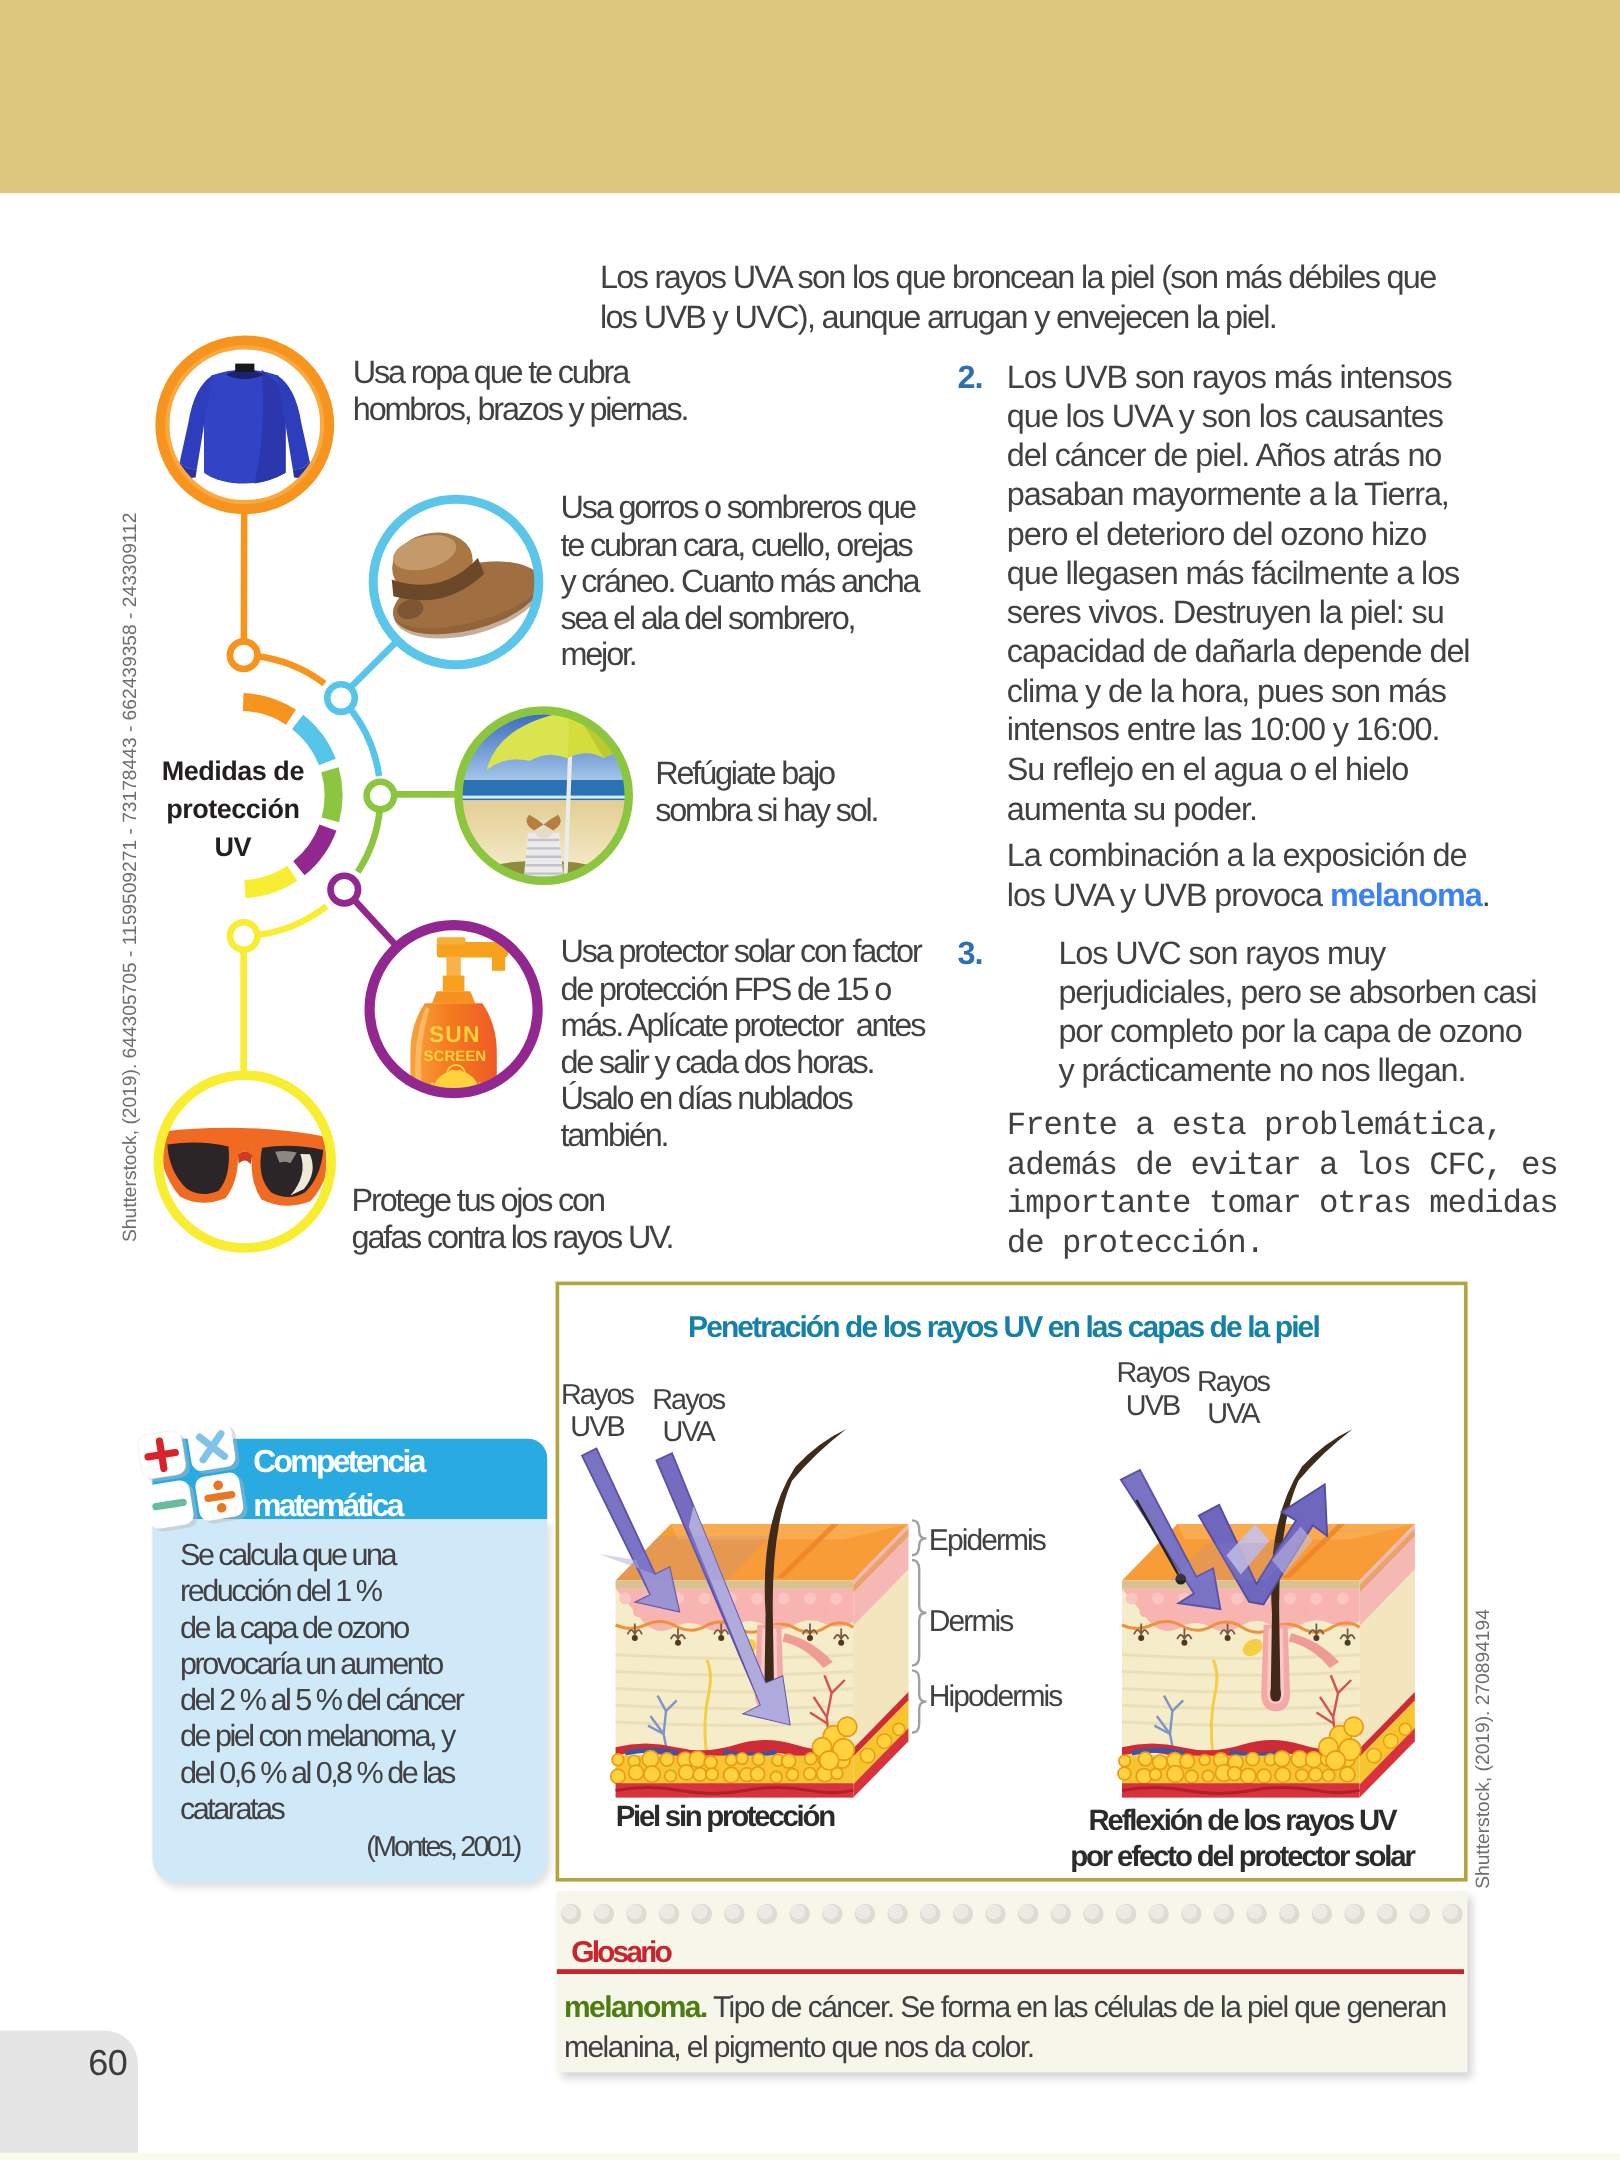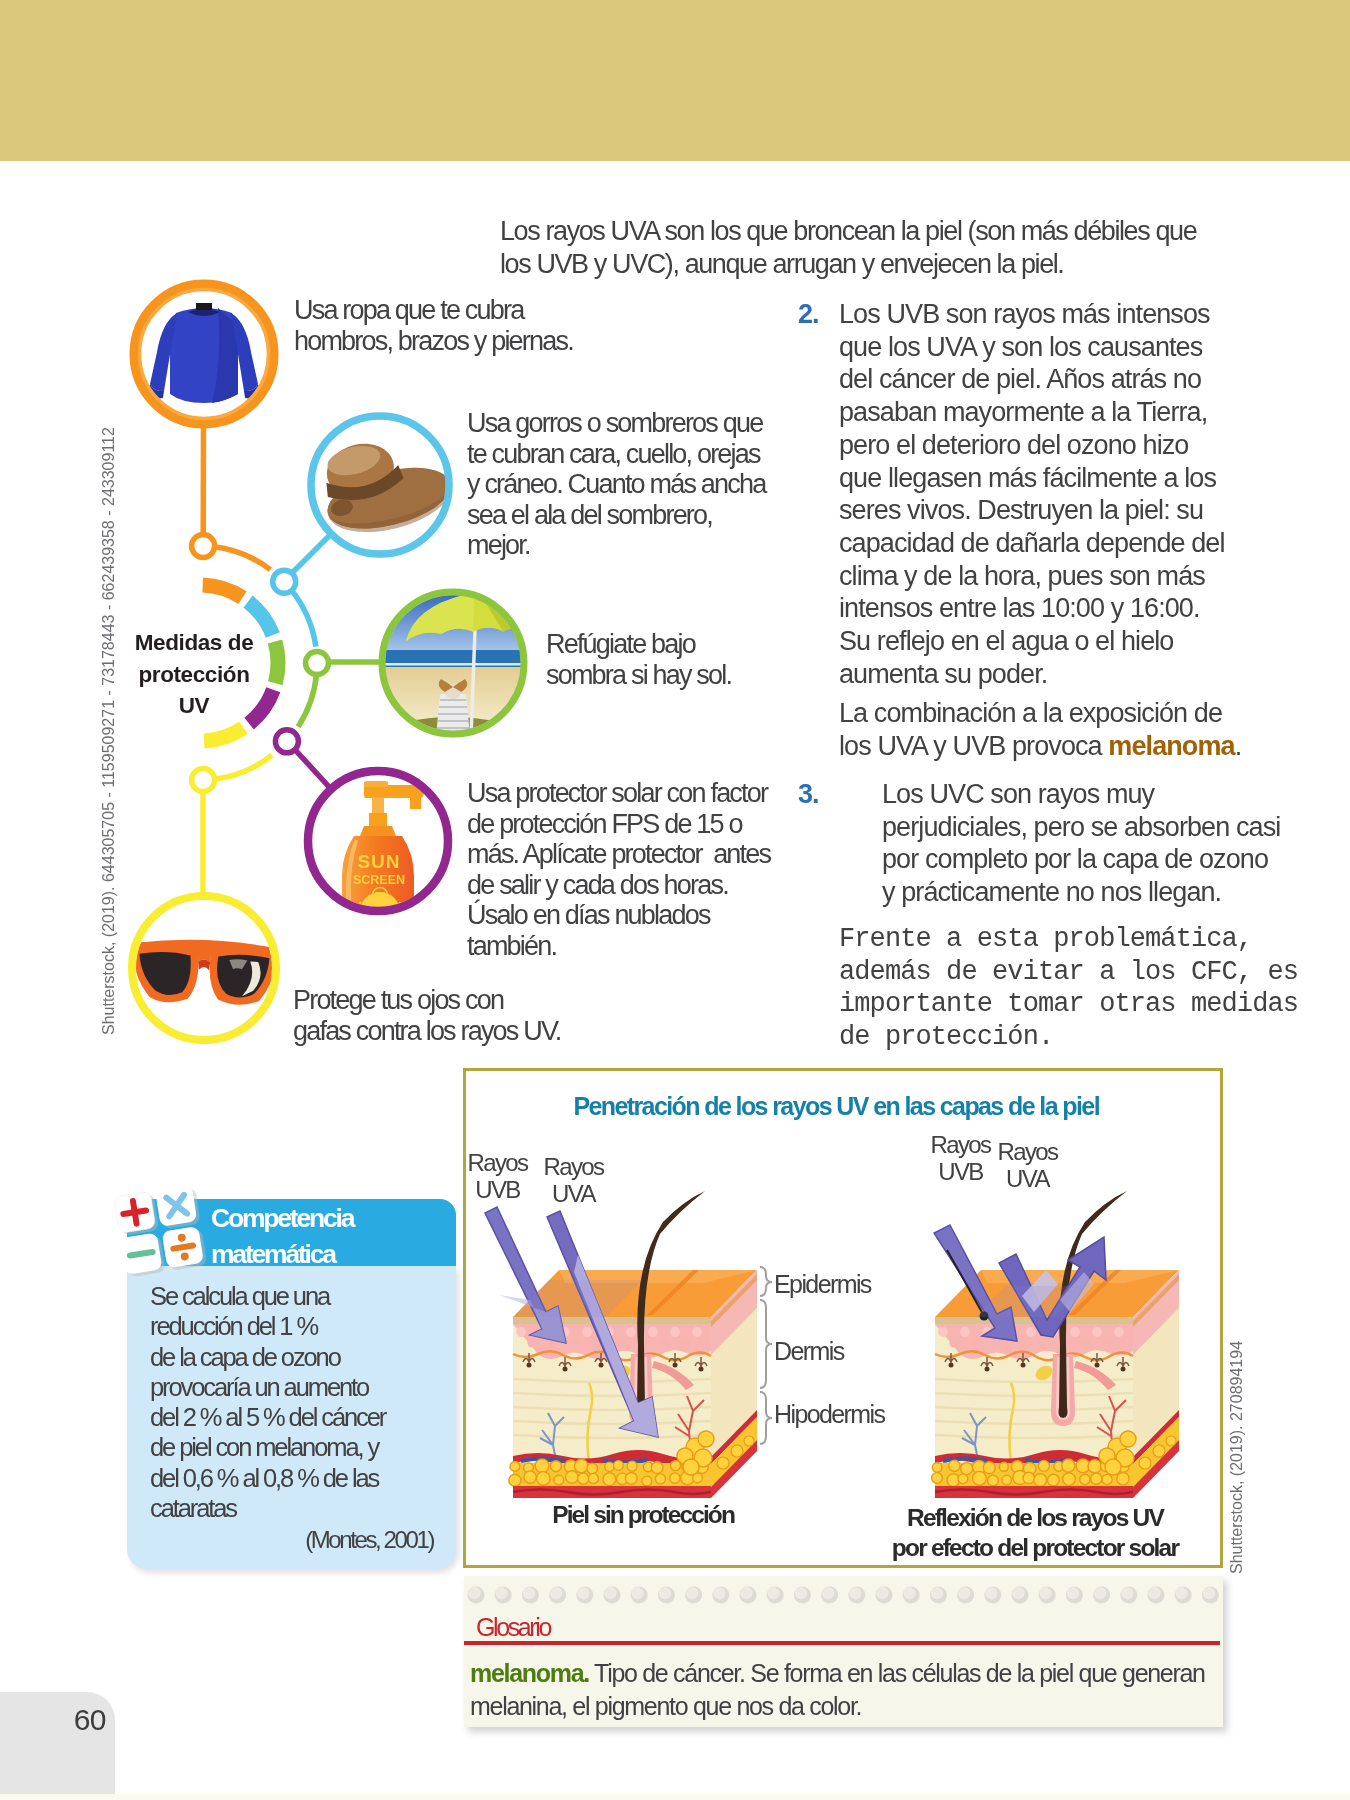--- a/index.html
+++ b/index.html
@@ -28,21 +28,21 @@
 
 <div class="abs lbl-txt" style="left:294px;top:295px;">Usa ropa que te cubra<br>hombros, brazos y piernas.</div>
 <div class="abs lbl-txt" style="left:467px;top:408px;">Usa gorros o sombreros que<br>te cubran cara, cuello, orejas<br>y cráneo. Cuanto más ancha<br>sea el ala del sombrero,<br>mejor.</div>
 <div class="abs lbl-txt" style="left:546px;top:629px;">Refúgiate bajo<br>sombra si hay sol.</div>
 <div class="abs lbl-txt" style="left:467px;top:778px;">Usa protector solar con factor<br>de protección FPS de 15 o<br>más. Aplícate protector&nbsp; antes<br>de salir y cada dos horas.<br>Úsalo en días nublados<br>también.</div>
 <div class="abs lbl-txt" style="left:293px;top:985px;">Protege tus ojos con<br>gafas contra los rayos UV.</div>
 <div class="abs" style="left:114px;top:627px;width:160px;text-align:center;font-weight:bold;font-size:22.5px;line-height:31.5px;color:#231f20;letter-spacing:-0.4px;">Medidas de<br>protección<br>UV</div>
 
 <div class="abs" style="left:798px;top:298px;width:46px;font-size:27px;line-height:32.7px;font-weight:bold;color:#2d6fb0;letter-spacing:-1px;">2.</div>
 <div class="abs body-txt" style="left:839px;top:298px;">Los UVB son rayos más intensos<br>que los UVA y son los causantes<br>del cáncer de piel. Años atrás no<br>pasaban mayormente a la Tierra,<br>pero el deterioro del ozono hizo<br>que llegasen más fácilmente a los<br>seres vivos. Destruyen la piel: su<br>capacidad de dañarla depende del<br>clima y de la hora, pues son más<br>intensos entre las 10:00 y 16:00.<br>Su reflejo en el agua o el hielo<br>aumenta su poder.</div>
-<div class="abs body-txt" style="left:839px;top:697px;">La combinación a la exposición de<br>los UVA y UVB provoca <span style="color:#a16207;font-weight:bold;">melanoma</span>.</div>
+<div class="abs body-txt" style="left:839px;top:697px;">La combinación a la exposición de<br>los UVA y UVB provoca <span style="color:#3b82f6;font-weight:bold;">melanoma</span>.</div>
 <div class="abs" style="left:798px;top:778px;width:46px;font-size:27px;line-height:32.7px;font-weight:bold;color:#2d6fb0;letter-spacing:-1px;">3.</div>
 <div class="abs body-txt" style="left:882px;top:778px;">Los UVC son rayos muy<br>perjudiciales, pero se absorben casi<br>por completo por la capa de ozono<br>y prácticamente no nos llegan.</div>
 <div class="abs body-txt" style="left:839px;top:923px;font-family:Liberation Mono, monospace;">Frente a esta problemática,<br>además de evitar a los CFC, es<br>importante tomar otras medidas<br>de protección.</div>
 
 <div class="abs" style="left:127px;top:1199px;width:291px;height:438px;padding-left:38px;">
   <div style="position:absolute;left:0;top:0;width:100%;height:67px;background:#29abe2;border-radius:16px 16px 0 0;"></div>
   <div style="position:absolute;left:0;top:67px;width:100%;height:303px;background:#d0e9f8;border-radius:0 0 20px 20px;box-shadow:3px 4px 6px rgba(0,0,0,0.12);"></div>
   <div style="position:absolute;left:84px;top:0.5px;color:#ffffff;font-weight:bold;font-size:26.5px;line-height:36px;letter-spacing:-2.2px;white-space:nowrap;">Competencia<br>matemática</div>
   <div style="position:absolute;left:23px;top:82px;font-size:25.5px;line-height:30.3px;color:#414042;letter-spacing:-2.1px;white-space:nowrap;">Se calcula que una<br>reducción del 1 %<br>de la capa de ozono<br>provocaría un aumento<br>del 2 % al 5 % del cáncer<br>de piel con melanoma, y<br>del 0,6 % al 0,8 % de las<br>cataratas</div>
   <div style="position:absolute;right:23px;top:327px;font-size:24px;color:#414042;letter-spacing:-2.4px;">(Montes, 2001)</div>
@@ -51,25 +51,25 @@
 <div class="abs" style="left:463px;top:1068px;width:760px;height:500px;border:3px solid #b5a43b;box-sizing:border-box;background:#ffffff;"></div>
 <div class="abs" style="left:463px;top:1092px;width:636px;text-align:right;font-weight:bold;font-size:25px;color:#1681a8;letter-spacing:-1.6px;">Penetración de los rayos UV en las capas de la piel</div>
 
 <div class="abs" style="left:445px;top:1150px;width:105px;text-align:center;font-size:24px;line-height:26.5px;color:#414042;letter-spacing:-1.6px;">Rayos<br>UVB</div>
 <div class="abs" style="left:521px;top:1154px;width:105px;text-align:center;font-size:24px;line-height:26.5px;color:#414042;letter-spacing:-1.6px;">Rayos<br>UVA</div>
 <div class="abs" style="left:908px;top:1132px;width:105px;text-align:center;font-size:24px;line-height:26.5px;color:#414042;letter-spacing:-1.6px;">Rayos<br>UVB</div>
 <div class="abs" style="left:975px;top:1139px;width:105px;text-align:center;font-size:24px;line-height:26.5px;color:#414042;letter-spacing:-1.6px;">Rayos<br>UVA</div>
 <div class="abs" style="left:774px;top:1270px;font-size:25px;color:#414042;letter-spacing:-1.6px;">Epidermis</div>
 <div class="abs" style="left:774px;top:1337px;font-size:25px;color:#414042;letter-spacing:-1.6px;">Dermis</div>
 <div class="abs" style="left:774px;top:1400px;font-size:25px;color:#414042;letter-spacing:-1.6px;text-align:right;">Hipodermis</div>
-<div class="abs" style="left:474px;top:1501px;width:260px;text-align:right;font-weight:bold;font-size:24.5px;color:#2b2b2b;letter-spacing:-1.9px;">Piel sin protección</div>
+<div class="abs" style="left:474px;top:1501px;width:260px;text-align:center;font-weight:bold;font-size:24.5px;color:#2b2b2b;letter-spacing:-1.9px;">Piel sin protección</div>
 <div class="abs" style="left:875px;top:1503px;width:320px;text-align:center;font-weight:bold;font-size:24.5px;line-height:29.5px;color:#2b2b2b;letter-spacing:-1.8px;white-space:nowrap;">Reflexión de los rayos UV<br>por efecto del protector solar</div>
 
 <div class="abs" style="left:464px;top:1576px;width:759px;height:151px;background:#f6f6eb;box-shadow:4px 5px 7px rgba(0,0,0,0.18);"></div>
-<div class="abs" style="left:476px;top:1613px;font-weight:normal;font-size:25px;color:#c9252d;letter-spacing:-2.4px;">Glosario</div>
+<div class="abs" style="left:476px;top:1613px;font-weight:bold;font-size:25px;color:#c9252d;letter-spacing:-2.4px;">Glosario</div>
 <div class="abs" style="left:464px;top:1641px;width:756px;height:4px;background:#c9252d;"></div>
 <div class="abs" style="left:470px;top:1657px;font-size:25px;line-height:33px;color:#414042;letter-spacing:-1.3px;"><span style="color:#4d7c0f;font-weight:bold;">melanoma.</span> Tipo de cáncer. Se forma en las células de la piel que generan<br>melanina, el pigmento que nos da color.</div>
 
 <svg class="abs" style="left:0;top:0;" width="1350" height="1800" viewBox="0 0 1350 1800">
 
   <g id="dots">
 <circle cx="476.0" cy="1595" r="8.5" fill="#dcdcd4"></circle>
       <circle cx="474.5" cy="1593.2" r="6.2" fill="#eceae2"></circle>
 <circle cx="503.2" cy="1595" r="8.5" fill="#dcdcd4"></circle>
       <circle cx="501.7" cy="1593.2" r="6.2" fill="#eceae2"></circle>

